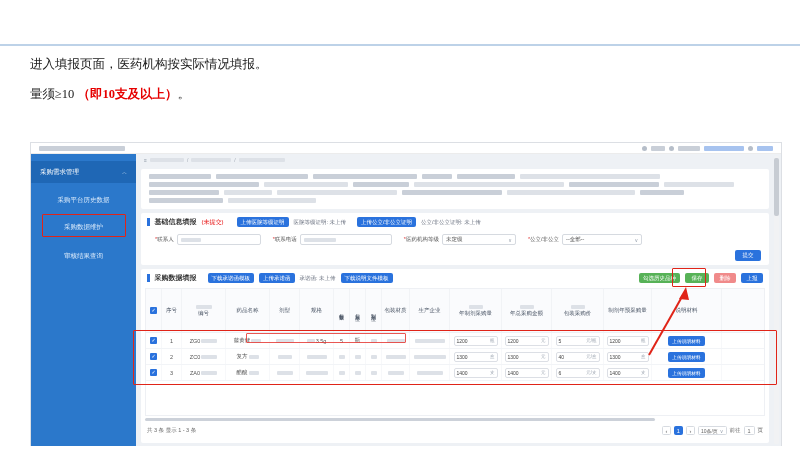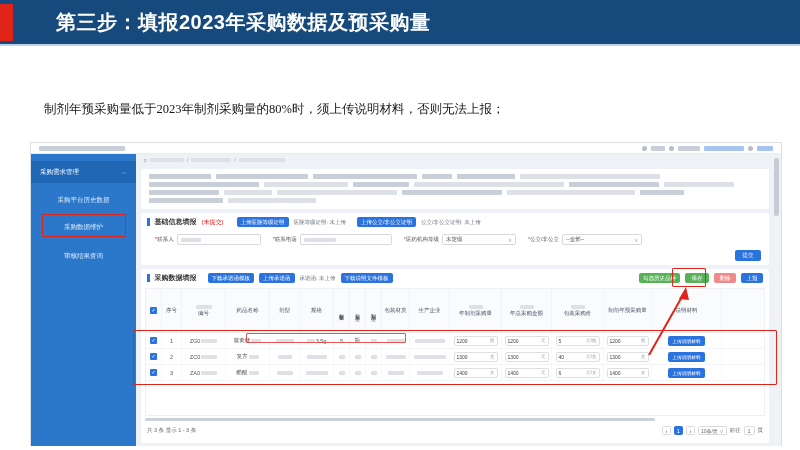--- a/index.html
+++ b/index.html
@@ -91,27 +91,24 @@
   
   .ann{position:absolute;border:1.5px solid var(--red);border-radius:1px;pointer-events:none;}
   .ann.thin{border-width:1px;border-color:rgba(229,57,53,.85);}
   #arrow{position:absolute;left:0;top:0;width:752px;height:304px;pointer-events:none;}
 </style>
 </head>
 <body>
 
 <div id="slide">
 
-  <div id="hdr" class="abs">
-    <div class="redbar abs"></div>
-    <h1>第三步：填报2023年采购数据及预采购量</h1>
-  </div>
   <div id="hdr-line" class="abs"></div>
 
-  <div class="tline" style="top:101px;left:44px;"><span>制剂年预采购量低于2023年制剂采购量的80%时，须上传说明材料，否则无法上报；</span></div>
+  <div class="tline" style="top:56px;"><span>进入填报页面，医药机构按实际情况填报。</span></div>
+  <div class="tline" style="top:86px;"><span>量须≥10 </span><span class="rb">（即10支及以上）</span><span>。</span></div>
 
   <div id="shot" class="abs">
 
     <div class="topstrip abs">
       <span class="bl" style="width:86px;"></span>
       <span class="sp"></span>
       <span class="mini-ic"></span>
       <span class="bl" style="width:14px;"></span>
       <span class="mini-ic"></span>
       <span class="bl" style="width:22px;"></span>

